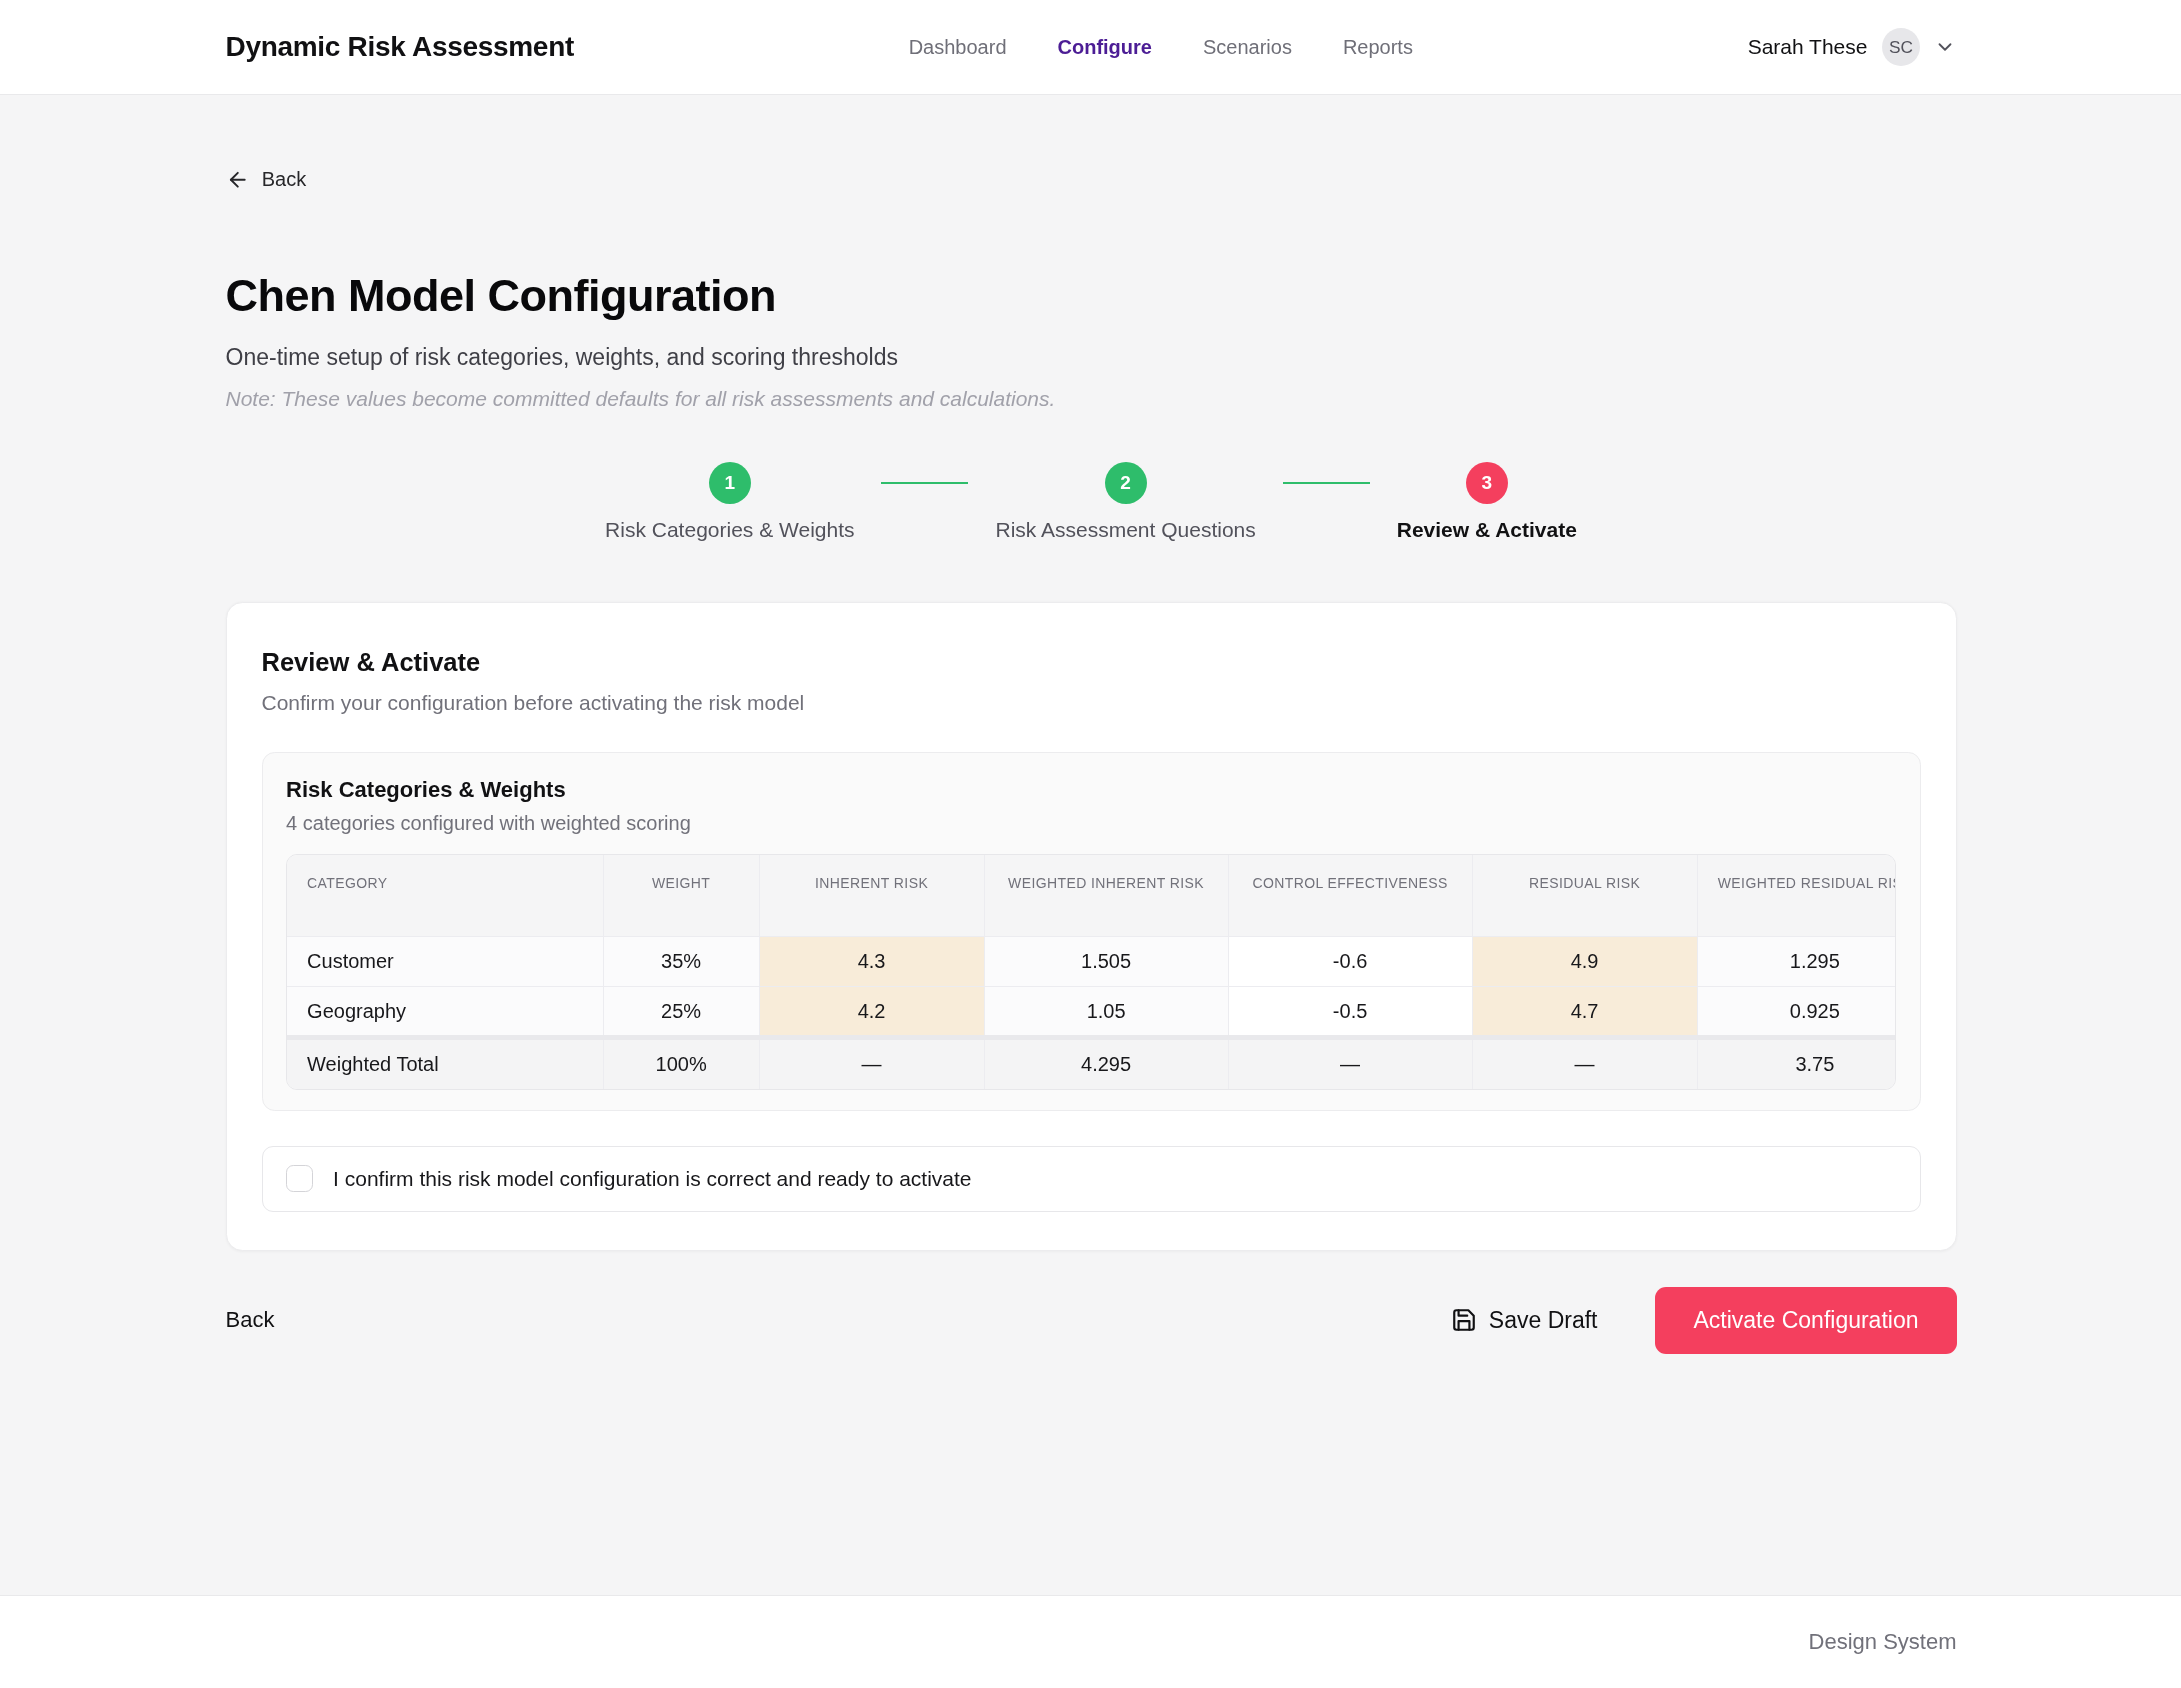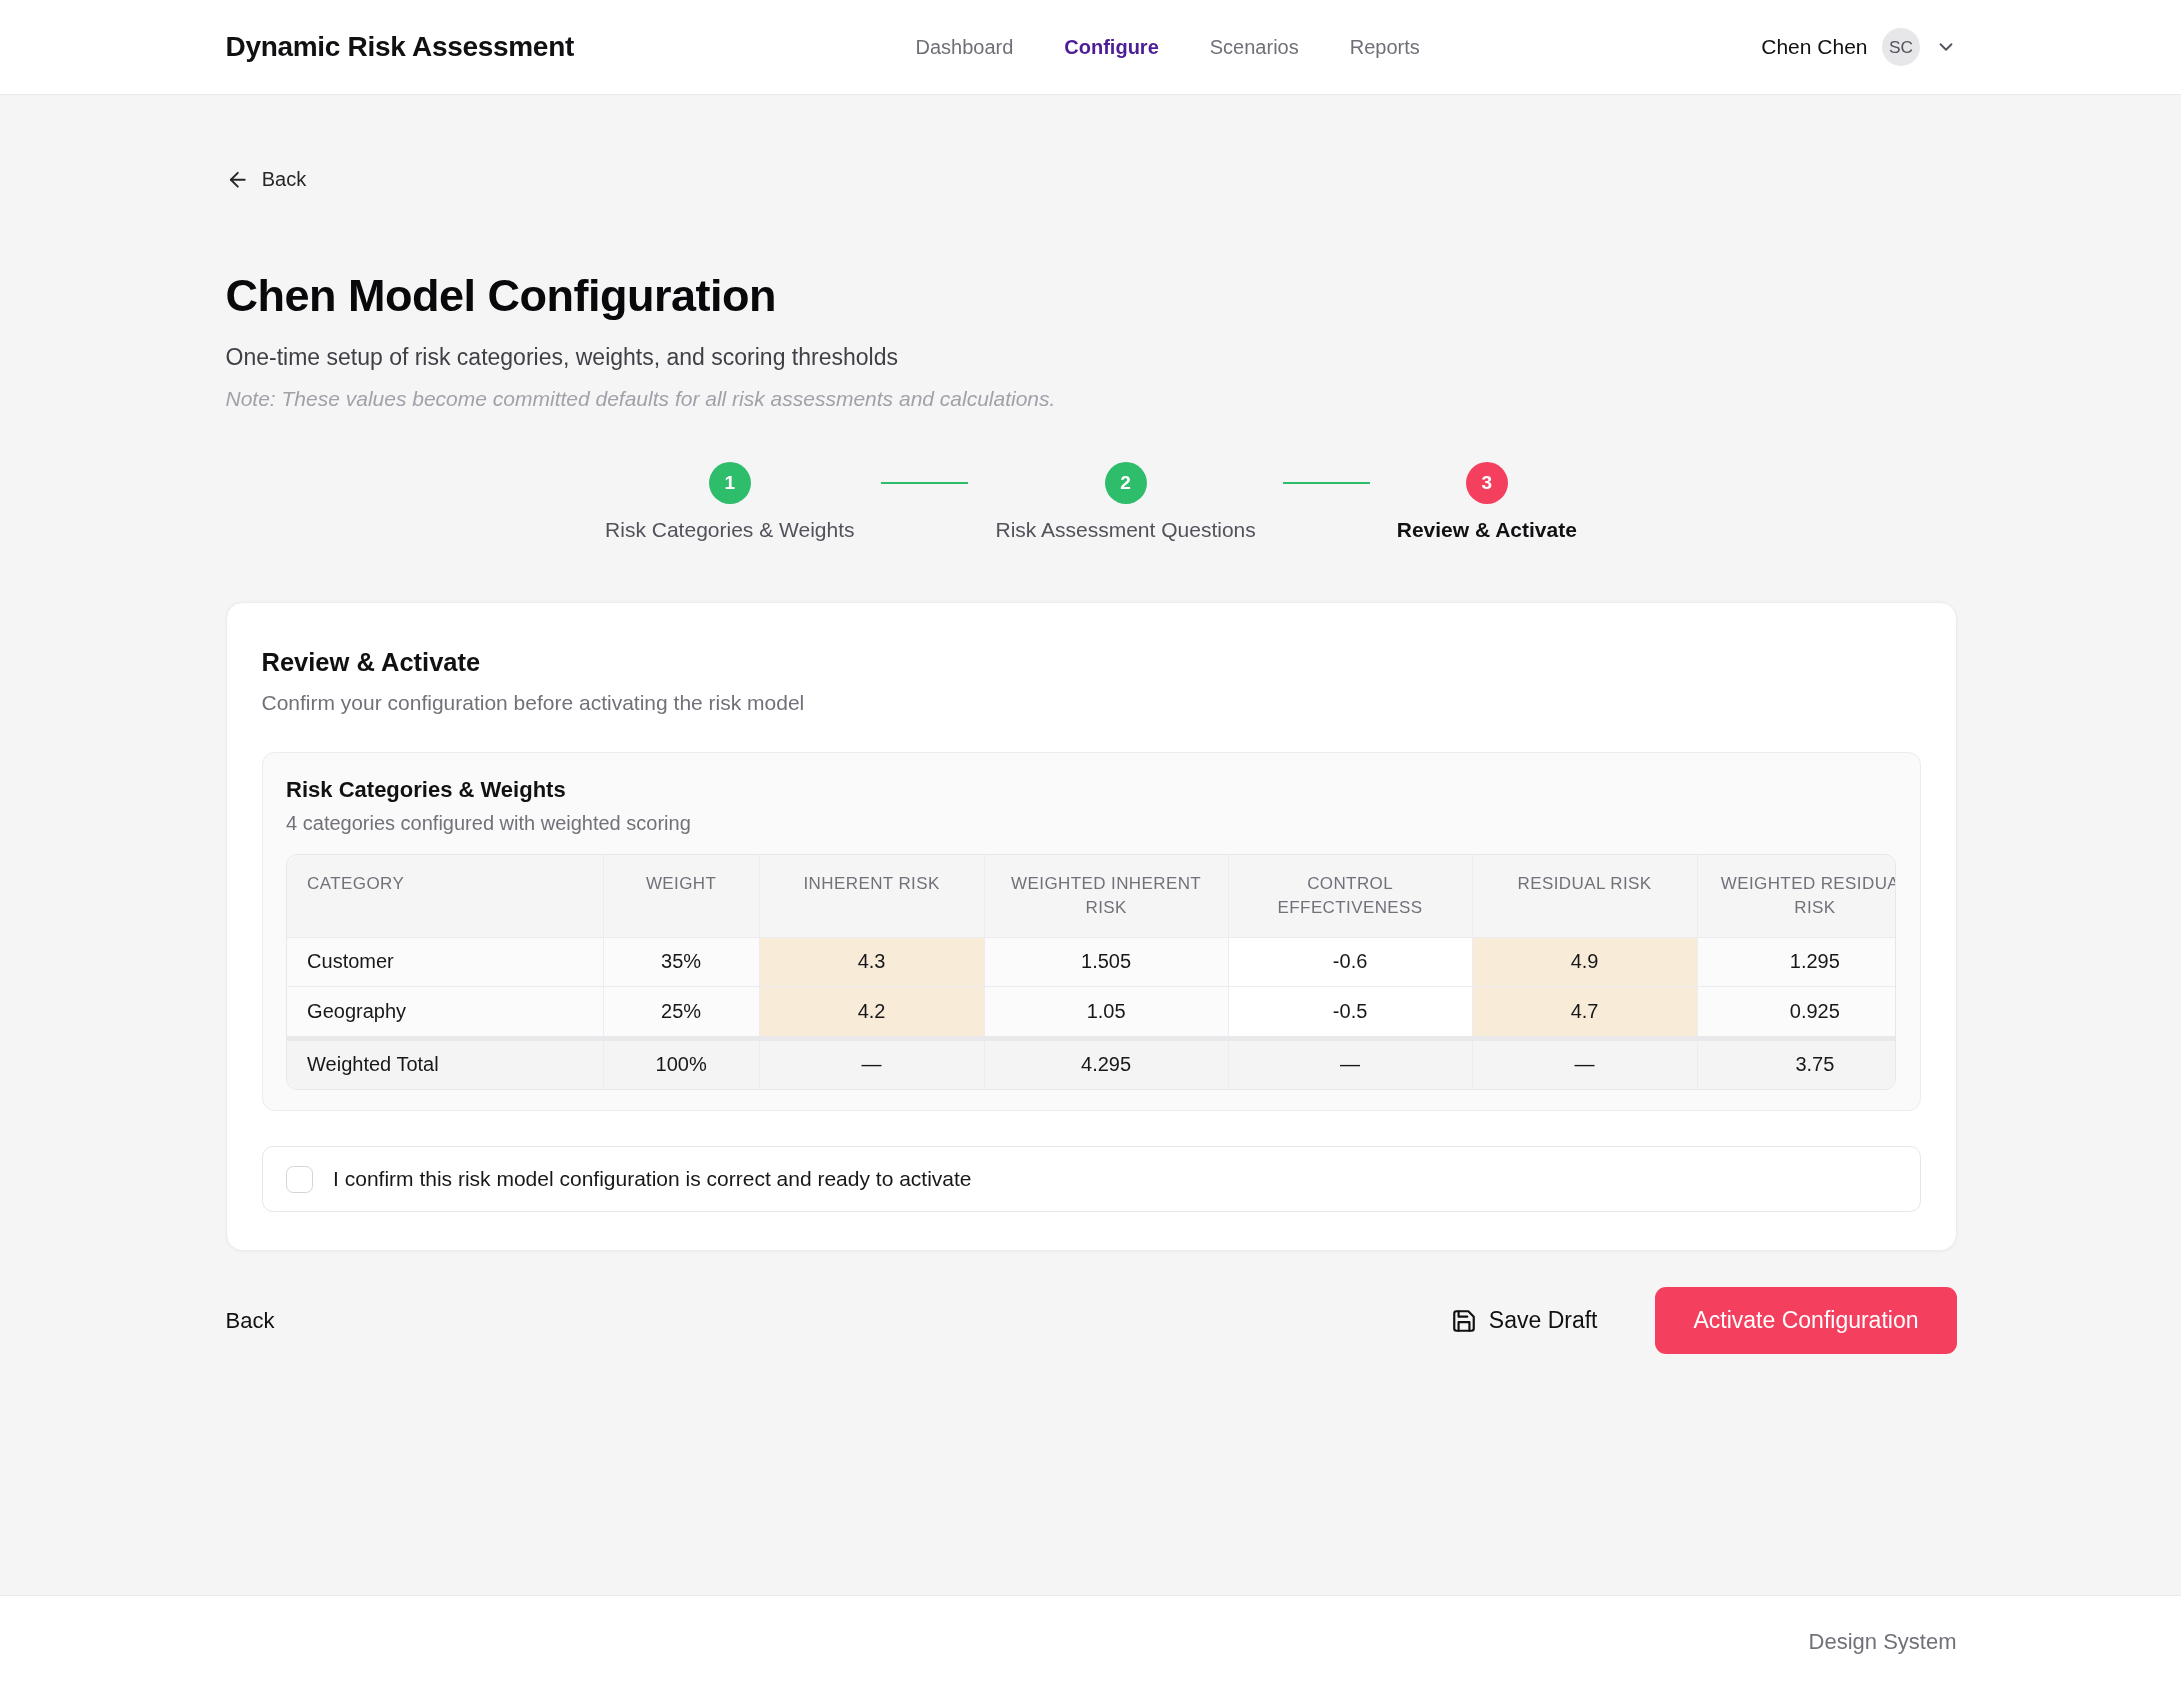--- a/index.html
+++ b/index.html
@@ -56,21 +56,21 @@
 
   .summary-panel { margin-top:36px; background:#fafafa; border:0.9px solid #ececee;
                    border-radius:12.7px; padding:23.6px 23.6px 20px 23.6px; }
   .panel-title { font-size:22px; font-weight:600; color:#111113; line-height:27px; }
   .panel-subtitle { margin-top:9px; font-size:20px; color:#71717a; line-height:23.6px; }
 
   
   .table-wrap { margin-top:18px; border:0.9px solid #e7e7ea; border-radius:11px;
                 overflow:hidden; background:#fbfbfc; }
   table { width:100%; border-collapse:collapse; table-layout:fixed; }
-  thead th { background:#f5f5f6; color:#71717a; font-size:17px; font-weight:400;
+  thead th { background:#f5f5f6; color:#71717a; font-size:14px; font-weight:400;
              letter-spacing:0.4px; text-align:center; vertical-align:top;
              padding:17.3px 12.7px; line-height:23.6px; height:82px; }
   thead th.cat { text-align:left; padding-left:20px; }
   thead th + th, td + td { border-left:0.9px solid #ececf0; }
   tbody td { font-size:20px; color:#18181b; text-align:center; padding:12.7px 11px;
              border-top:0.9px solid #ececf0; background:#fbfbfc; height:49px; }
   tbody td.cat { text-align:left; padding-left:20px; }
   td.col-white { background:#ffffff; }
   td.hl-tan { background:#F8ECD9; }
   td.hl-green { background:#D9EFE1; }
@@ -108,21 +108,21 @@
 <header class="topnav">
   <div class="container topnav-inner">
     <div class="brand">Dynamic Risk Assessment</div>
     <nav class="nav-links">
       <span class="nav-link">Dashboard</span>
       <span class="nav-link active">Configure</span>
       <span class="nav-link">Scenarios</span>
       <span class="nav-link">Reports</span>
     </nav>
     <div class="user-group">
-      <span class="user-name">Chen Chen</span>
+      <span class="user-name">Sarah These</span>
       <span class="avatar">SC</span>
       <span class="chev">
         <svg viewBox="0 0 24 24" fill="none" stroke="currentColor" stroke-width="2" stroke-linecap="round" stroke-linejoin="round">
             <polyline points="6 9 12 15 18 9"></polyline>
           </svg>
       </span>
     </div>
   </div>
 </header>
 

